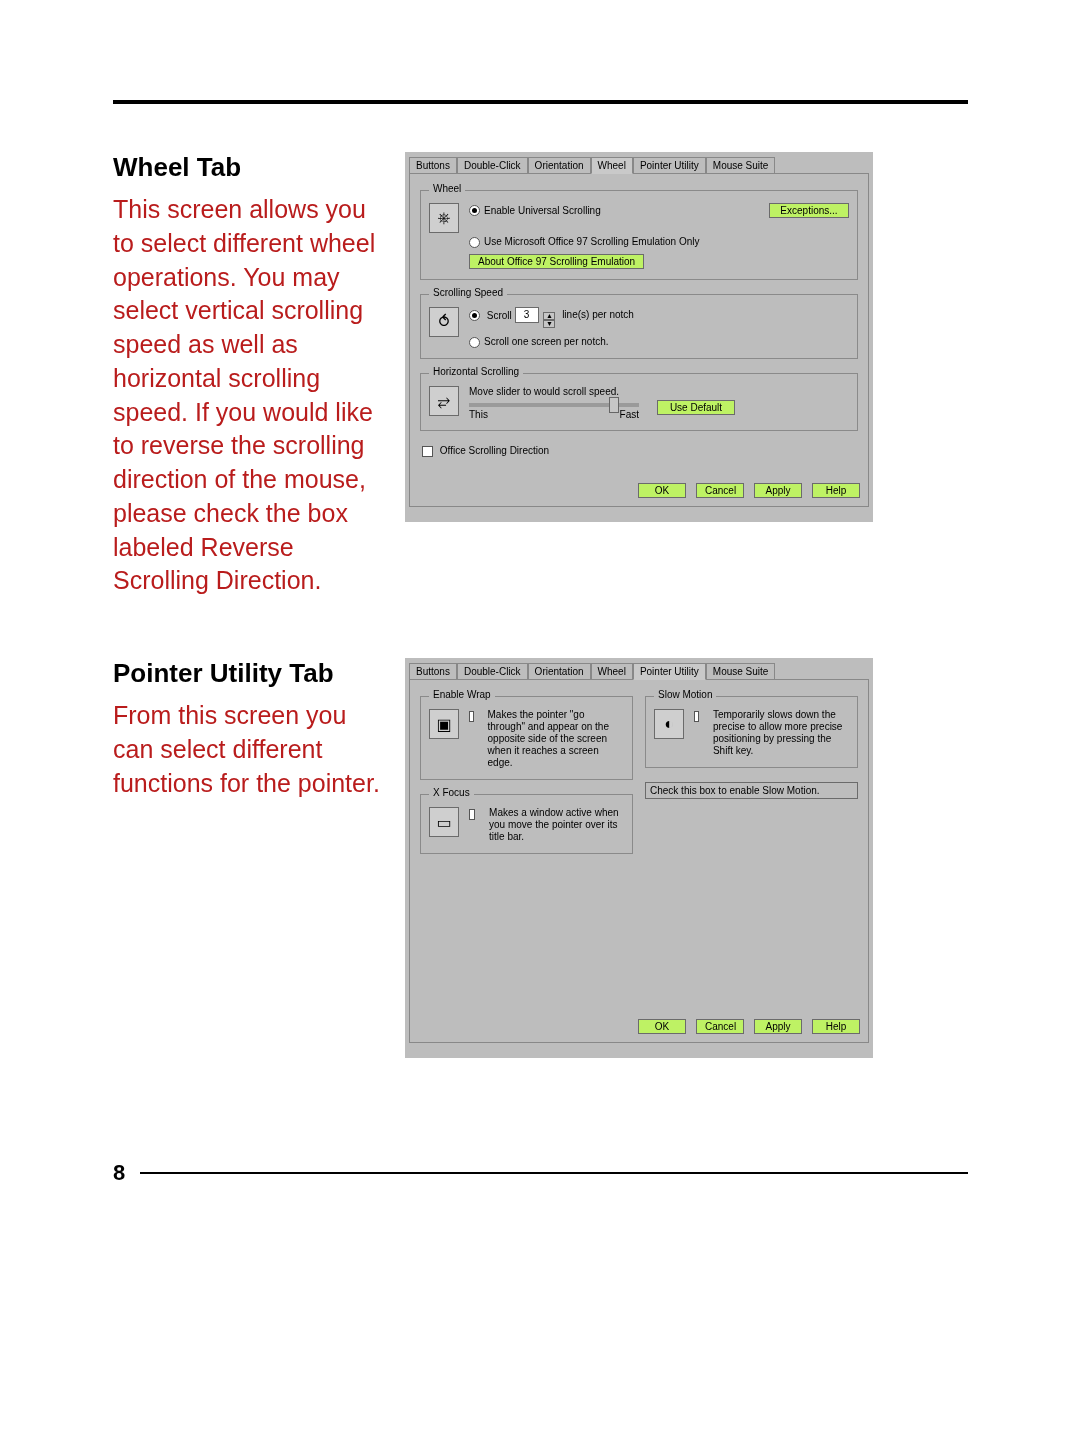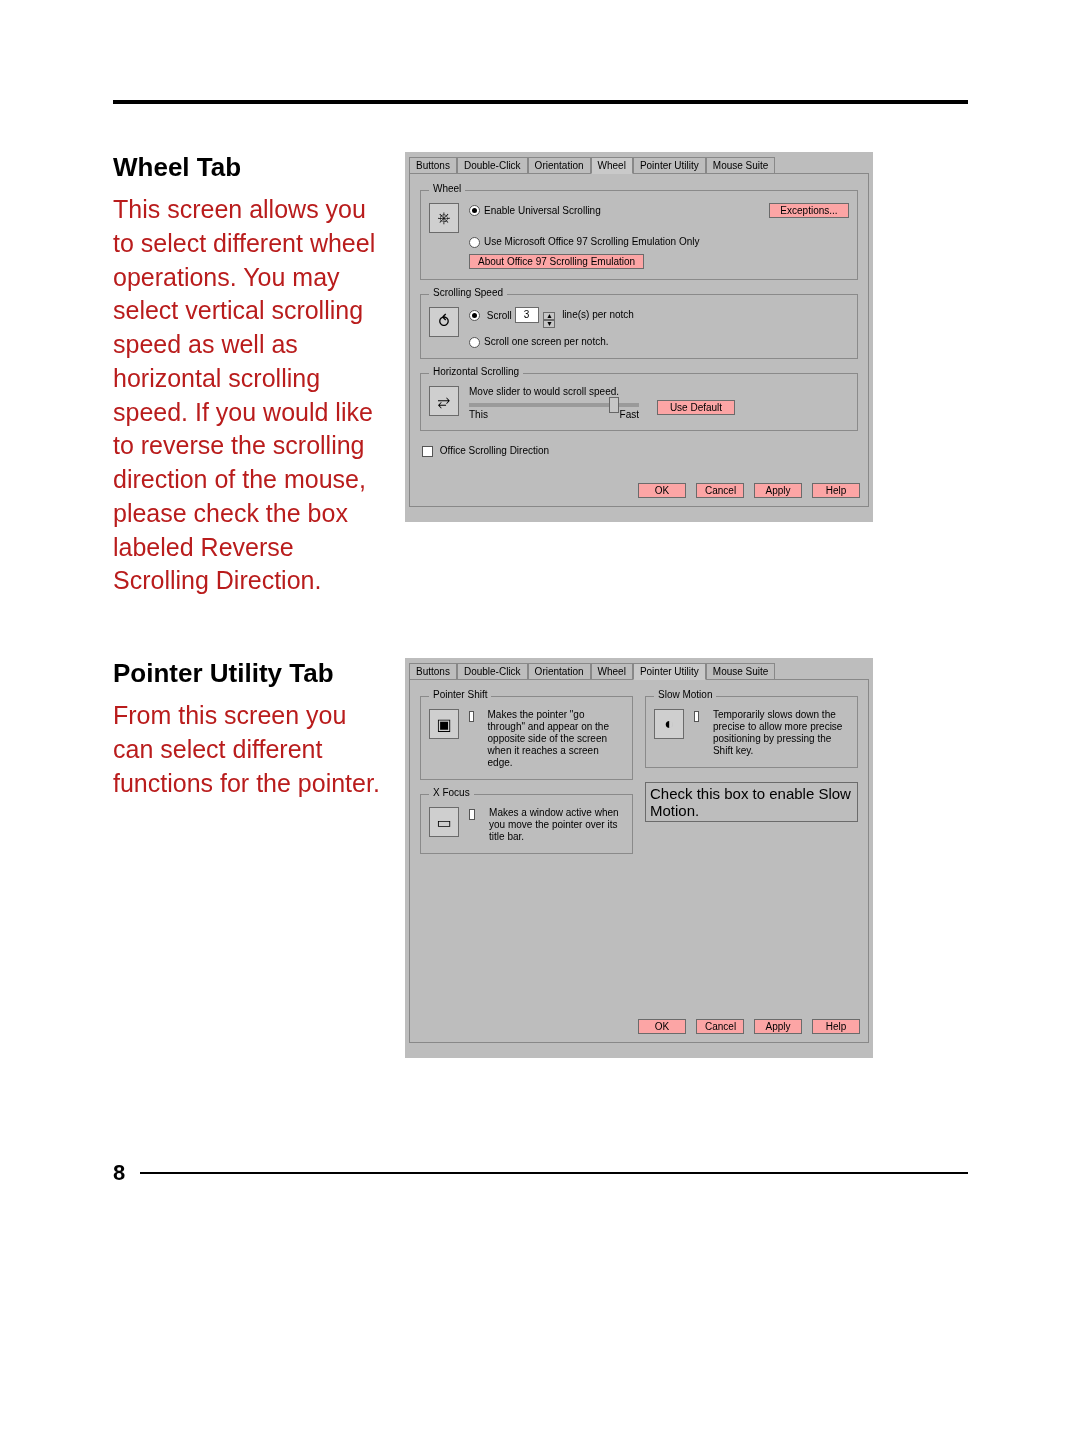--- a/index.html
+++ b/index.html
@@ -51,21 +51,21 @@
     display:flex; align-items:center; justify-content:center; font-size:16px;
     flex: 0 0 30px;
   }
   .radio, .chk {
     width:11px; height:11px; border:1px solid #555; display:inline-block;
     vertical-align:middle; margin-right:4px; background:#fff;
   }
   .radio { border-radius:50%; position:relative;}
   .radio.sel::after{content:'';position:absolute;left:2px;top:2px;width:5px;height:5px;border-radius:50%;background:#000;}
   .btn {
-    border:1px solid #6b6b6b; background:#fca5a5; padding:1px 8px;
+    border:1px solid #6b6b6b; background:#bef264; padding:1px 8px;
     font-size:10px; display:inline-block; text-align:center;
   }
   .input {
     width:24px; height:16px; border:1px solid #6b6b6b; background:#fff;
     display:inline-flex; align-items:center; justify-content:center; font-size:10px;
   }
   .spin { display:inline-flex; flex-direction:column; margin-left:2px; }
   .spin span{ width:12px;height:8px;border:1px solid #6b6b6b;background:#c6c6c6;font-size:7px;line-height:6px;text-align:center;}
   .slider-track{
     height:4px; background:#9a9a9a; position:relative; margin:6px 0 2px 0; width:170px;
@@ -191,21 +191,21 @@
         <span class="tab">Double-Click</span>
         <span class="tab">Orientation</span>
         <span class="tab">Wheel</span>
         <span class="tab active">Pointer Utility</span>
         <span class="tab">Mouse Suite</span>
       </div>
       <div class="panel" style="height:364px; position:relative;">
         <div style="display:flex; gap:8px;">
           <div class="half">
             <div class="grp" style="min-height:70px;">
-              <span class="grp-title">Pointer Shift</span>
+              <span class="grp-title">Enable Wrap</span>
               <div class="grp-row">
                 <div class="iconbox">▣</div>
                 <span class="chk" style="margin-top:2px;"></span>
                 <div class="smalltext">Makes the pointer "go through" and appear on the opposite side of the screen when it reaches a screen edge.</div>
               </div>
             </div>
             <div class="grp" style="min-height:60px;">
               <span class="grp-title">X Focus</span>
               <div class="grp-row">
                 <div class="iconbox">▭</div>
@@ -216,21 +216,21 @@
           </div>
           <div class="half">
             <div class="grp" style="min-height:70px;">
               <span class="grp-title">Slow Motion</span>
               <div class="grp-row">
                 <div class="iconbox">◐</div>
                 <span class="chk" style="margin-top:2px;"></span>
                 <div class="smalltext">Temporarily slows down the precise to allow more precise positioning by pressing the Shift key.</div>
               </div>
             </div>
-            <div style="border:1px solid #6b6b6b; padding:2px 4px; font-size:15px; margin:0 2px;">Check this box to enable Slow Motion.</div>
+            <div style="border:1px solid #6b6b6b; padding:2px 4px; font-size:10px; margin:0 2px;">Check this box to enable Slow Motion.</div>
           </div>
         </div>
 
         <div class="dlg-btns" style="position:absolute; bottom:2px; right:0;">
           <span class="btn">OK</span>
           <span class="btn">Cancel</span>
           <span class="btn">Apply</span>
           <span class="btn">Help</span>
         </div>
       </div>

